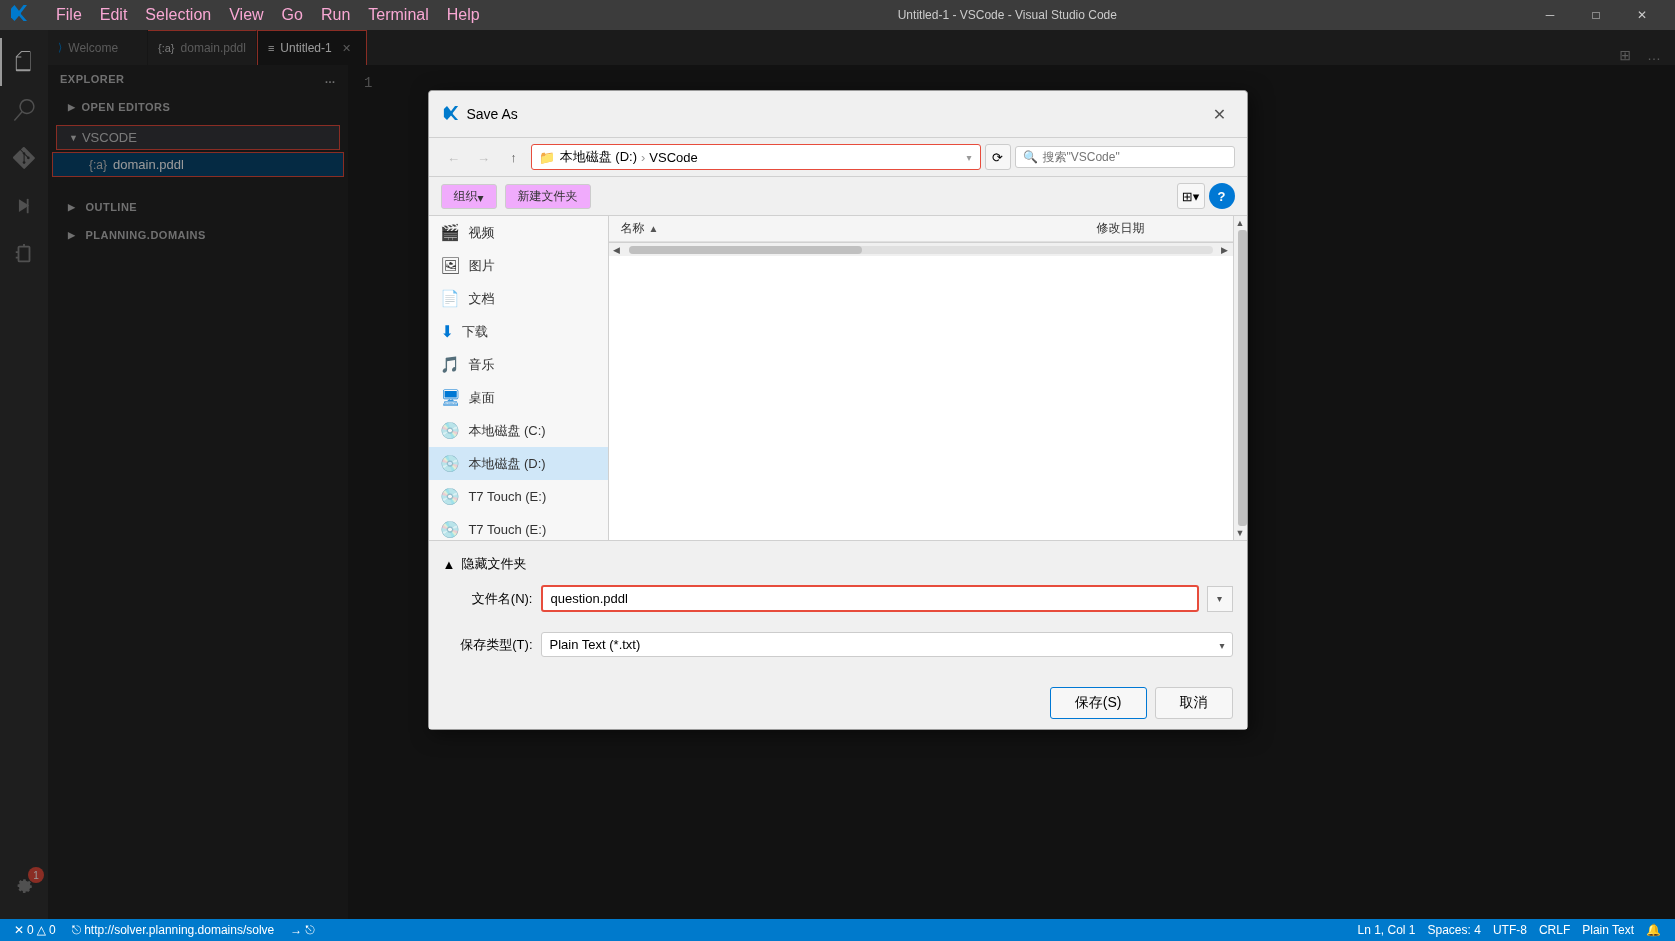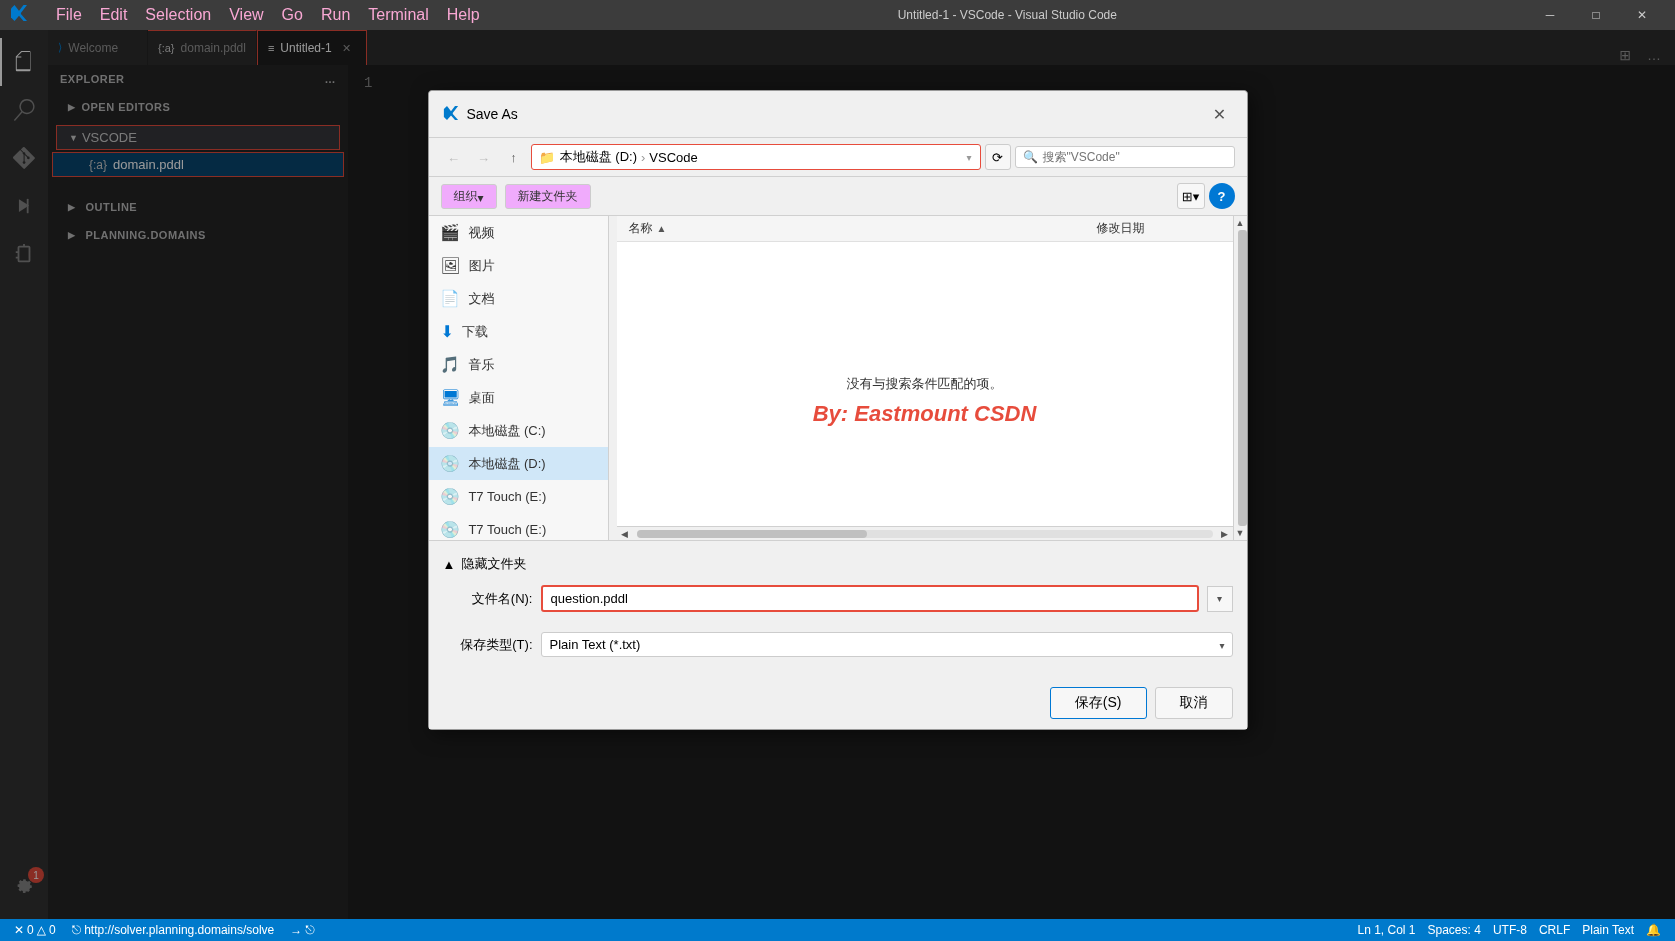--- a/index.html
+++ b/index.html
@@ -463,21 +463,20 @@
     .sidebar-icon { font-size: 16px; }
 
     
     .dialog-main {
       flex: 1;
       display: flex;
       flex-direction: column;
       background: #fff;
       overflow: hidden;
       position: relative;
-      margin-left: 8px;
     }
     .file-list-header {
       display: flex;
       padding: 4px 12px;
       border-bottom: 1px solid #e0e0e0;
       background: #f5f5f5;
     }
     .file-col-name {
       flex: 1;
       font-weight: 500;
@@ -875,24 +874,20 @@
           <div class="file-list-header">
             <div class="file-col-name">
               <span>名称</span>
               <span style="color:#555;font-size:10px;">▲</span>
             </div>
             <div class="file-col-date">
               <span>修改日期</span>
             </div>
           </div>
 
-          <div class="file-list-body" style="position:relative;flex:1;">
-            <div class="empty-message">没有与搜索条件匹配的项。</div>
-            <div class="watermark-text">By: Eastmount CSDN</div>
-          </div>
 
           <div class="scrollbar-h">
             <div class="scrollbar-arrow">◀</div>
             <div class="scrollbar-h-track">
               <div class="scrollbar-h-thumb"></div>
             </div>
             <div class="scrollbar-arrow">▶</div>
           </div>
         </div>
 

